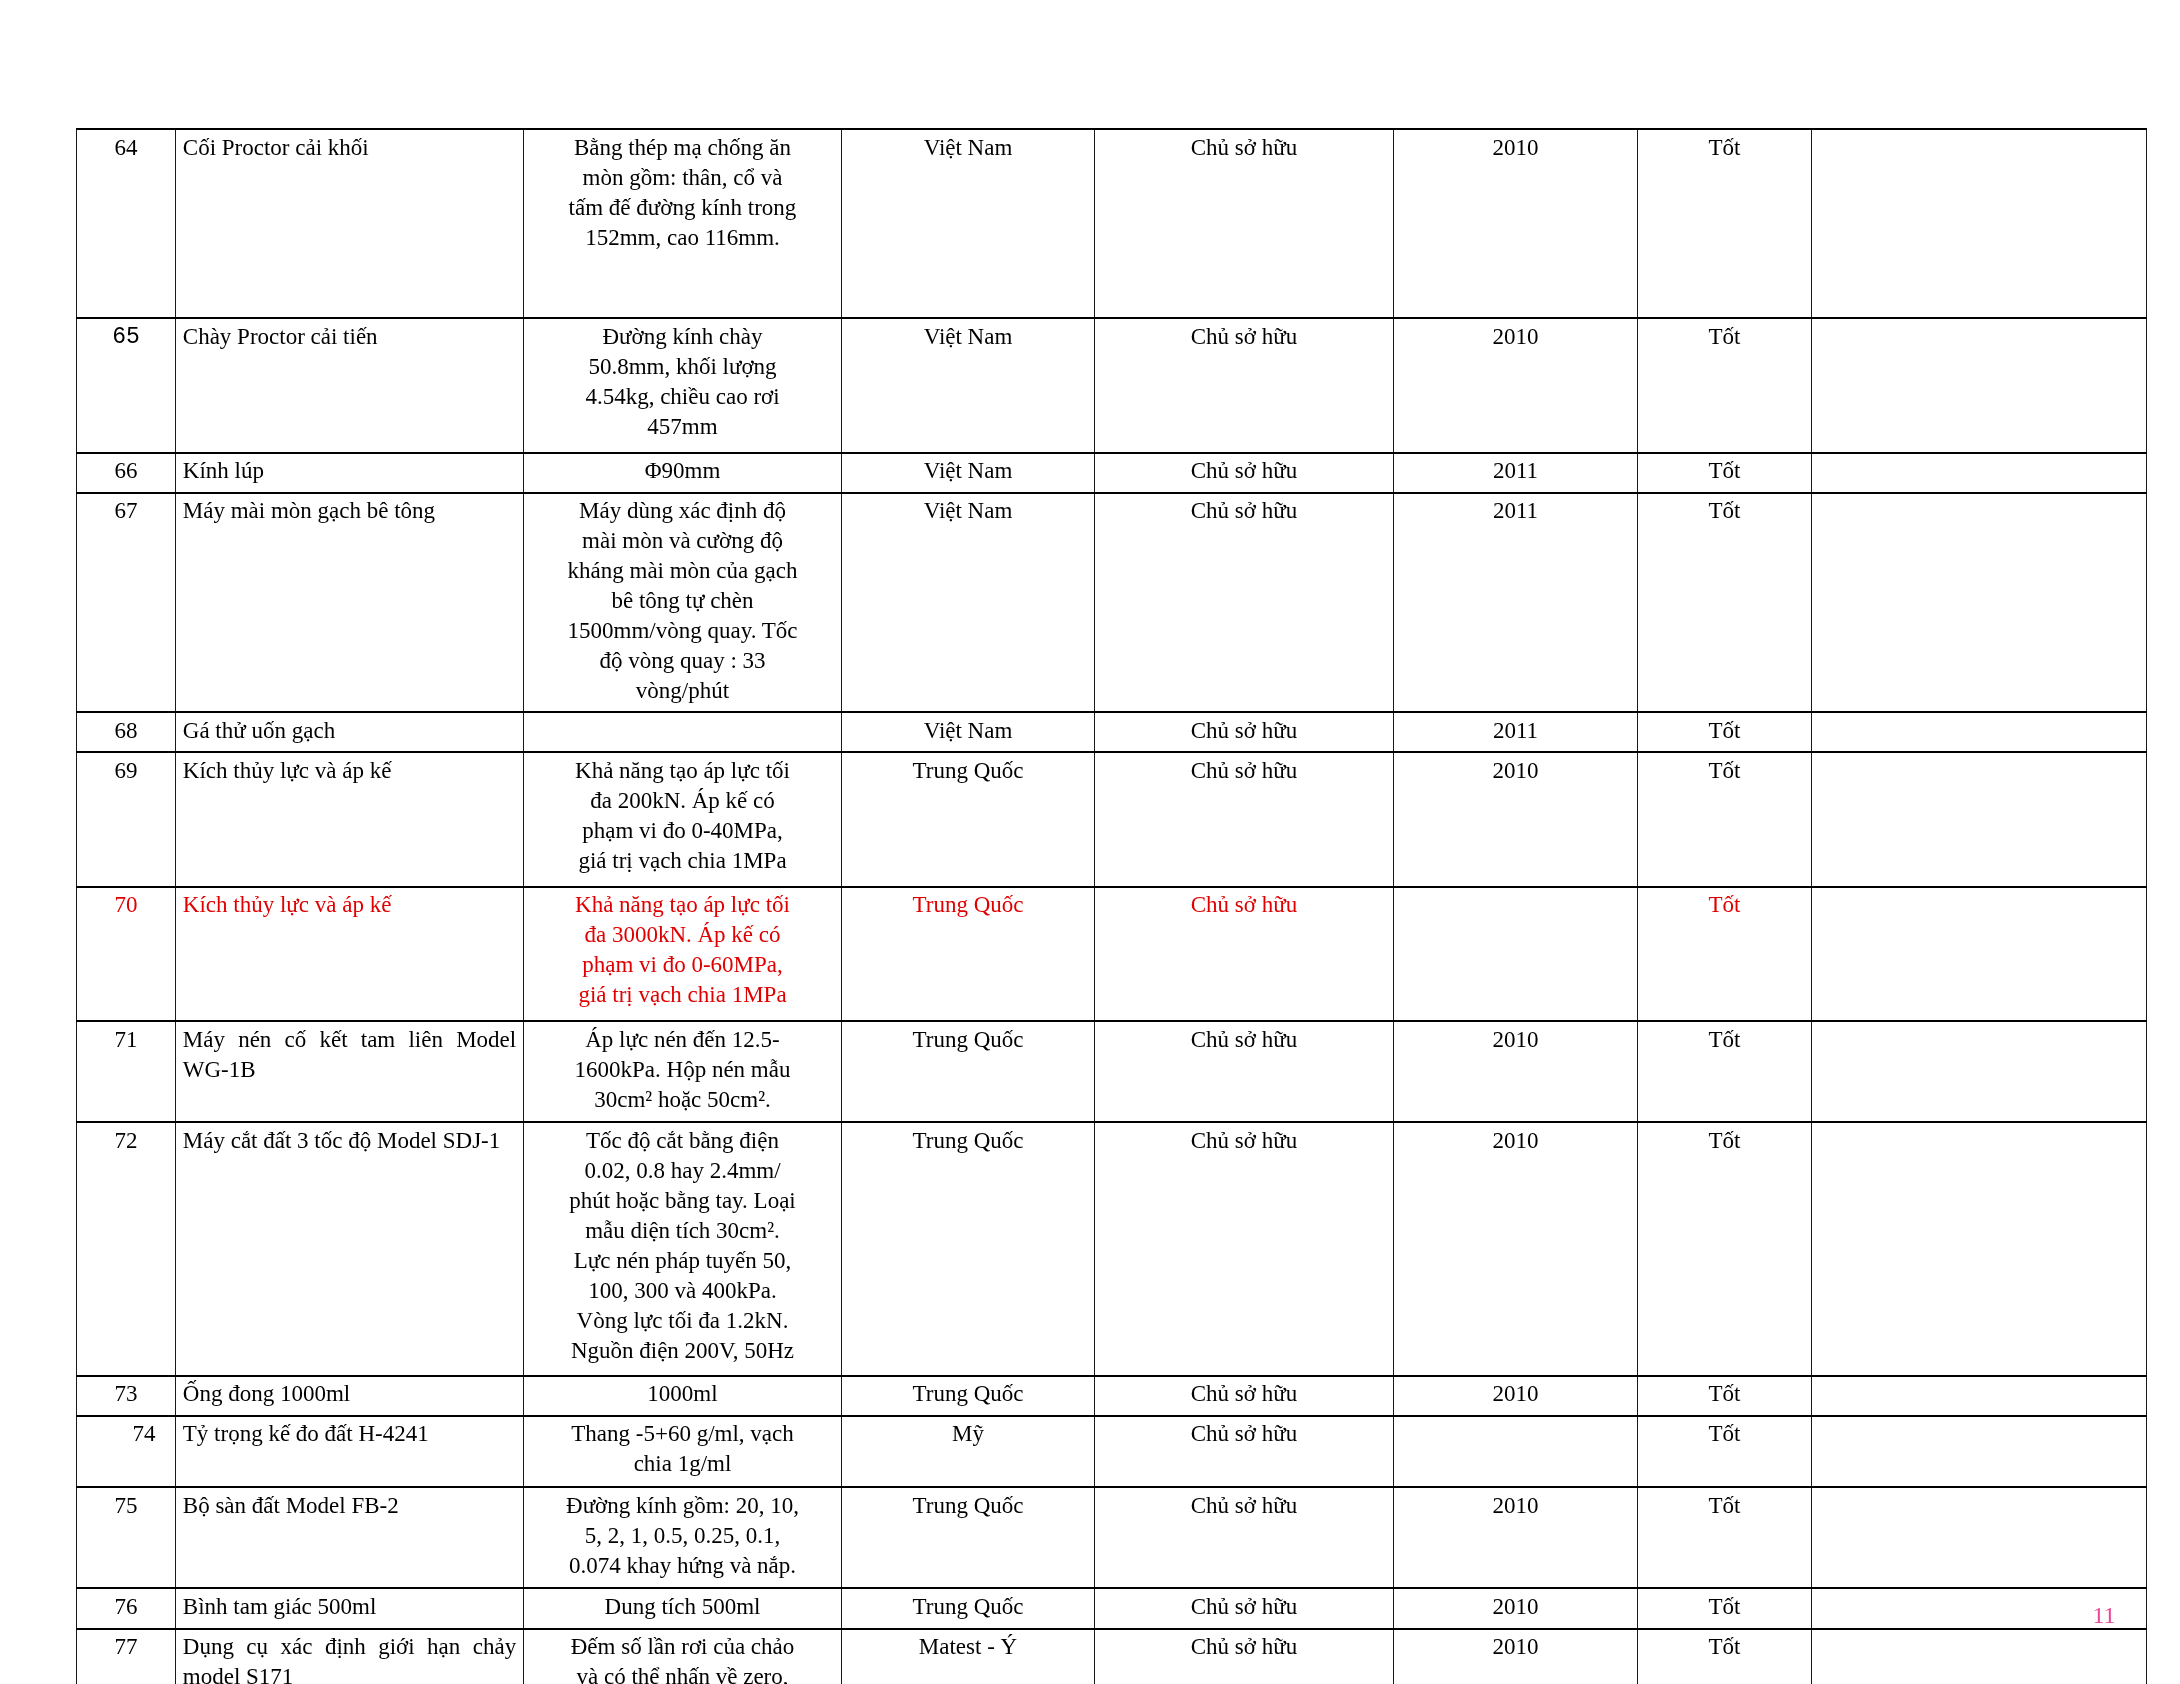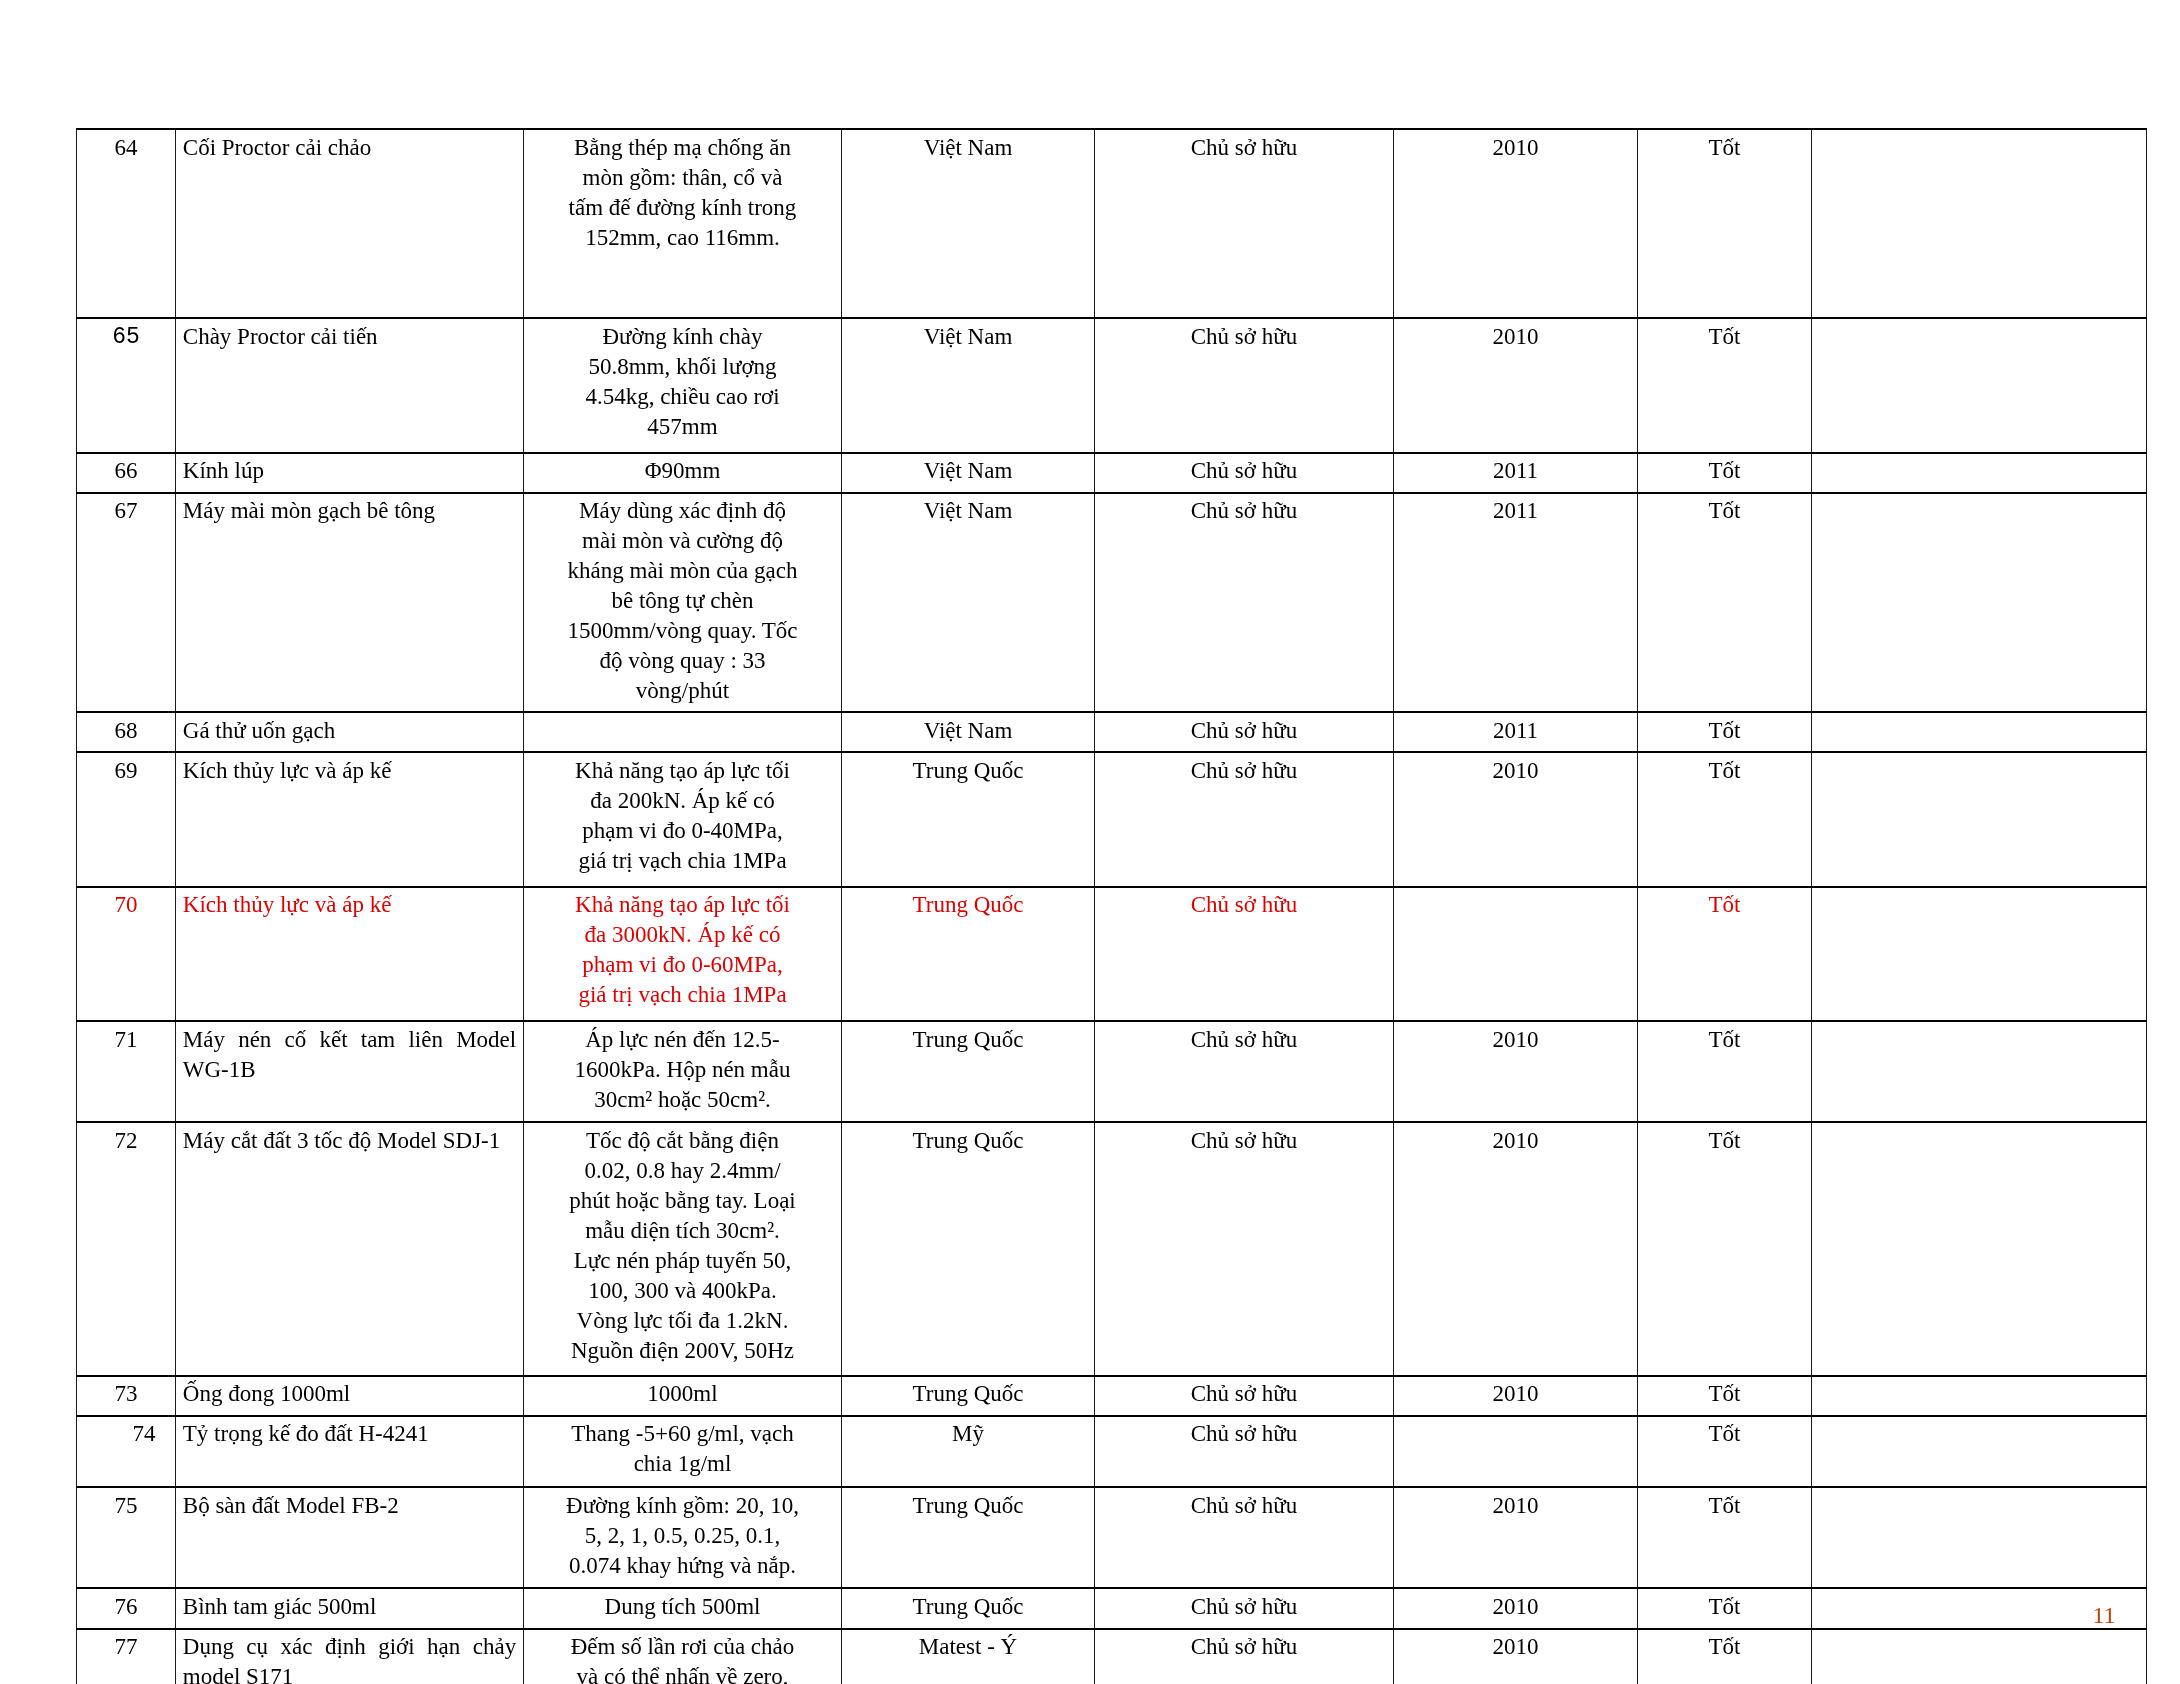--- a/index.html
+++ b/index.html
@@ -46,21 +46,21 @@
   td.c-note     { text-align: center; }
   tr.highlight td { color: var(--hl-red, #e00000); }
   .page-number {
     position: absolute;
     left: 2070px;
     top: 1600px;
     width: 68px;
     text-align: center;
     font-size: 24px;
     line-height: 31px;
-    color: #c2410c;
+    color: #ec4899;
   }
 </style>
 </head>
 <body>
 
 <div class="page">
 
   <table class="inv">
     <colgroup>
       <col style="width:99px">
@@ -68,21 +68,21 @@
       <col style="width:318px">
       <col style="width:253px">
       <col style="width:299px">
       <col style="width:244px">
       <col style="width:174px">
       <col style="width:335px">
     </colgroup>
     <tbody id="tbody">
         <tr>
           <td class="c-no" style="height: 183px;">64</td>
-          <td class="c-name">Cối Proctor cải chảo</td>
+          <td class="c-name">Cối Proctor cải khối</td>
           <td class="c-desc">Bằng thép mạ chống ăn
 mòn gồm: thân, cổ và
 tấm đế đường kính trong
 152mm, cao 116mm.</td>
           <td class="c-origin">Việt Nam</td>
           <td class="c-owner">Chủ sở hữu</td>
           <td class="c-year">2010</td>
           <td class="c-cond">Tốt</td>
           <td class="c-note"></td>
         </tr>

